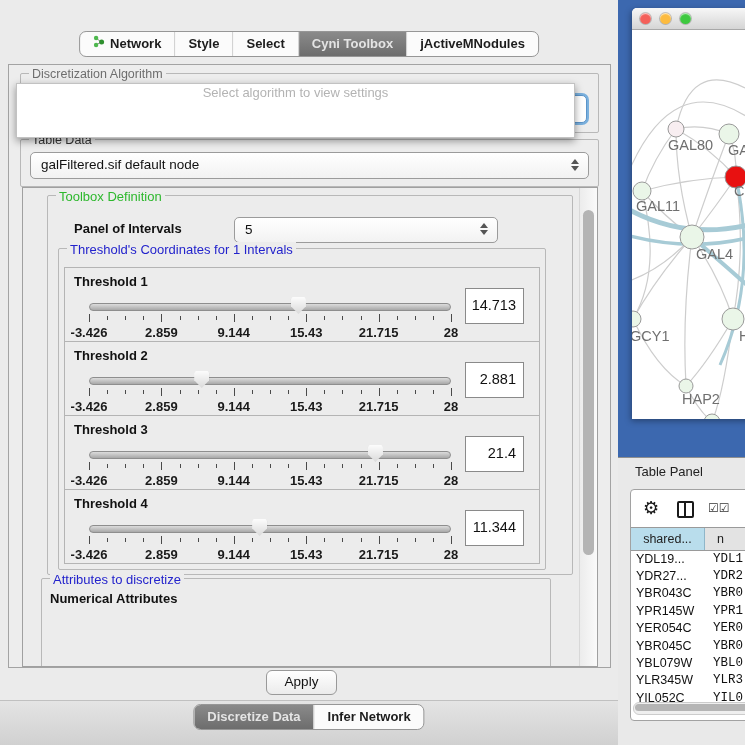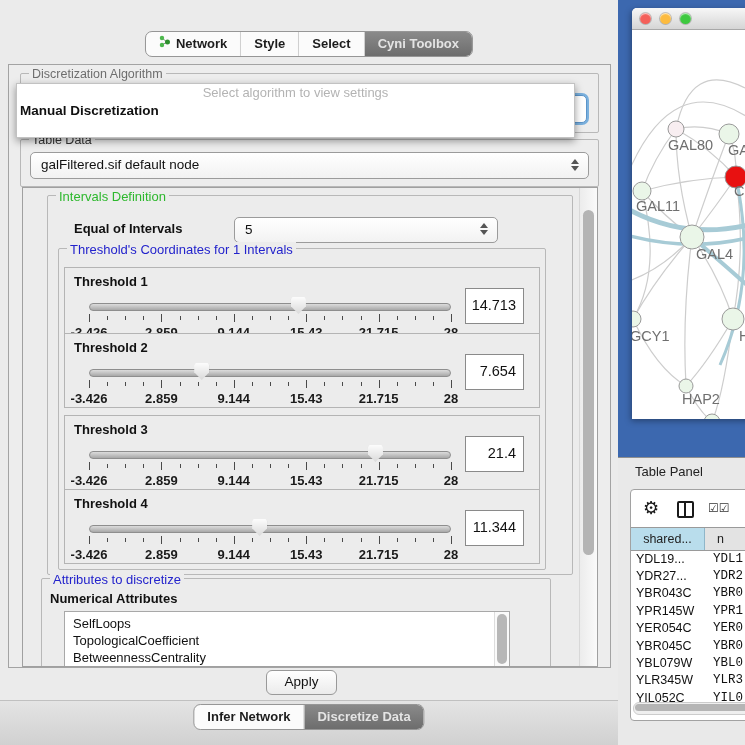--- a/index.html
+++ b/index.html
@@ -133,48 +133,50 @@
       </div>
       <div class="tab">
         <span>Style</span>
       </div>
       <div class="tab">
         <span>Select</span>
       </div>
       <div class="tab selected">
         <span>Cyni Toolbox</span>
       </div>
+      <div class="tab">
+        <span>jActiveMNodules</span>
+      </div>
     </div>
 
   <div class="content-box">
     <div class="disc-group">
       <span class="grp-label">Discretization Algorithm</span>
     </div>
     <div class="combo-fragment"></div>
 
     <div class="algo-popup" id="algo-popup">
       <div class="popup-placeholder">Select algorithm to view settings</div>
-    <div class="popup-item bold">Manual Discretization</div>
       </div>
 
     <div class="tabledata-group">
       <span class="grp-label">Table Data</span>
       <div class="combo" style="left:9px;top:12px;right:9px;height:25px;">
         <span class="combo-text">galFiltered.sif default node</span>
         <span class="spinner">
             <span class="spin-up"></span>
             <span class="spin-down"></span>
           </span>
       </div>
     </div>
 
     <div class="inner-panel">
       <div class="group interval-group">
-        <span class="grp-label green">Intervals Definition</span>
-        <span class="numrow-label">Equal of Intervals</span>
+        <span class="grp-label green">Toolbox Definition</span>
+        <span class="numrow-label">Panel of Intervals</span>
         <div class="combo num-combo">
           <span class="combo-text">5</span>
           <span class="spinner" style="top:5px;">
               <span class="spin-up"></span>
               <span class="spin-down"></span>
             </span>
         </div>
         <div class="group thresh-group" id="thresh-container">
           <span class="grp-label blue">Threshold's Coordinates for 1 Intervals</span>
         <div class="thresh-row" style="top: 18px;">
@@ -207,21 +209,21 @@
                 <div class="tick-label" style="left: 40%;">9.144</div>
                 <div class="tick-label" style="left: 60%;">15.43</div>
                 <div class="tick-label" style="left: 80%;">21.715</div>
                 <div class="tick-label" style="left: 100%;">28</div>
                 <div class="slider-handle" style="left: 57.7197%;"></div>
               </div>
               <div class="value-box">
                 <span class="value-text">14.713</span>
               </div>
             </div>
-            <div class="thresh-row" style="top: 84px;">
+            <div class="thresh-row" style="top: 92px;">
               <div class="thresh-title">Threshold 2</div>
               <div class="slider-zone">
                 <div class="slider-track"></div>
                 <div class="tick major" style="left: 0%;"></div>
                 <div class="tick minor" style="left: 5%;"></div>
                 <div class="tick minor" style="left: 10%;"></div>
                 <div class="tick minor" style="left: 15%;"></div>
                 <div class="tick major" style="left: 20%;"></div>
                 <div class="tick minor" style="left: 25%;"></div>
                 <div class="tick minor" style="left: 30%;"></div>
@@ -241,21 +243,21 @@
                 <div class="tick major" style="left: 100%;"></div>
                 <div class="tick-label" style="left: 0%;">-3.426</div>
                 <div class="tick-label" style="left: 20%;">2.859</div>
                 <div class="tick-label" style="left: 40%;">9.144</div>
                 <div class="tick-label" style="left: 60%;">15.43</div>
                 <div class="tick-label" style="left: 80%;">21.715</div>
                 <div class="tick-label" style="left: 100%;">28</div>
                 <div class="slider-handle" style="left: 30.9998%;"></div>
               </div>
               <div class="value-box">
-                <span class="value-text">7.654</span>
+                <span class="value-text">2.881</span>
               </div>
             </div>
             <div class="thresh-row" style="top: 166px;">
               <div class="thresh-title">Threshold 3</div>
               <div class="slider-zone">
                 <div class="slider-track"></div>
                 <div class="tick major" style="left: 0%;"></div>
                 <div class="tick minor" style="left: 5%;"></div>
                 <div class="tick minor" style="left: 10%;"></div>
                 <div class="tick minor" style="left: 15%;"></div>
@@ -324,46 +326,38 @@
               <div class="value-box">
                 <span class="value-text">11.344</span>
               </div>
             </div>
           </div>
       </div>
 
       <div class="group attr-group">
         <span class="grp-label blue">Attributes to discretize</span>
         <span class="attr-header">Numerical Attributes</span>
-        <div class="attr-list" id="attr-list">
-          <div class="attr-item">SelfLoops</div>
-            <div class="attr-item">TopologicalCoefficient</div>
-            <div class="attr-item">BetweennessCentrality</div>
-            <div class="attr-scroll">
-              <div class="attr-thumb"></div>
-            </div>
-        </div>
       </div>
 
       <div class="vscroll">
           <div class="vscroll-thumb"></div>
         </div>
     </div>
 
   </div>
 
   <div class="apply-btn">Apply</div>
 
   <div class="bottom-band">
     <div class="tabgroup bottom" id="bottom-tabs">
+        <div class="tab selected">
+          <span>Discretize Data</span>
+        </div>
         <div class="tab">
           <span>Infer Network</span>
-        </div>
-        <div class="tab selected">
-          <span>Discretize Data</span>
         </div>
       </div>
   </div>
 </div>
 
 <div class="net-frame">
   <div class="mac-window">
     <div class="mac-titlebar">
       <span class="light" id="light-red" style="background: rgb(244, 96, 90);"></span>
       <span class="light" id="light-yellow" style="background: rgb(252, 187, 63);"></span>

